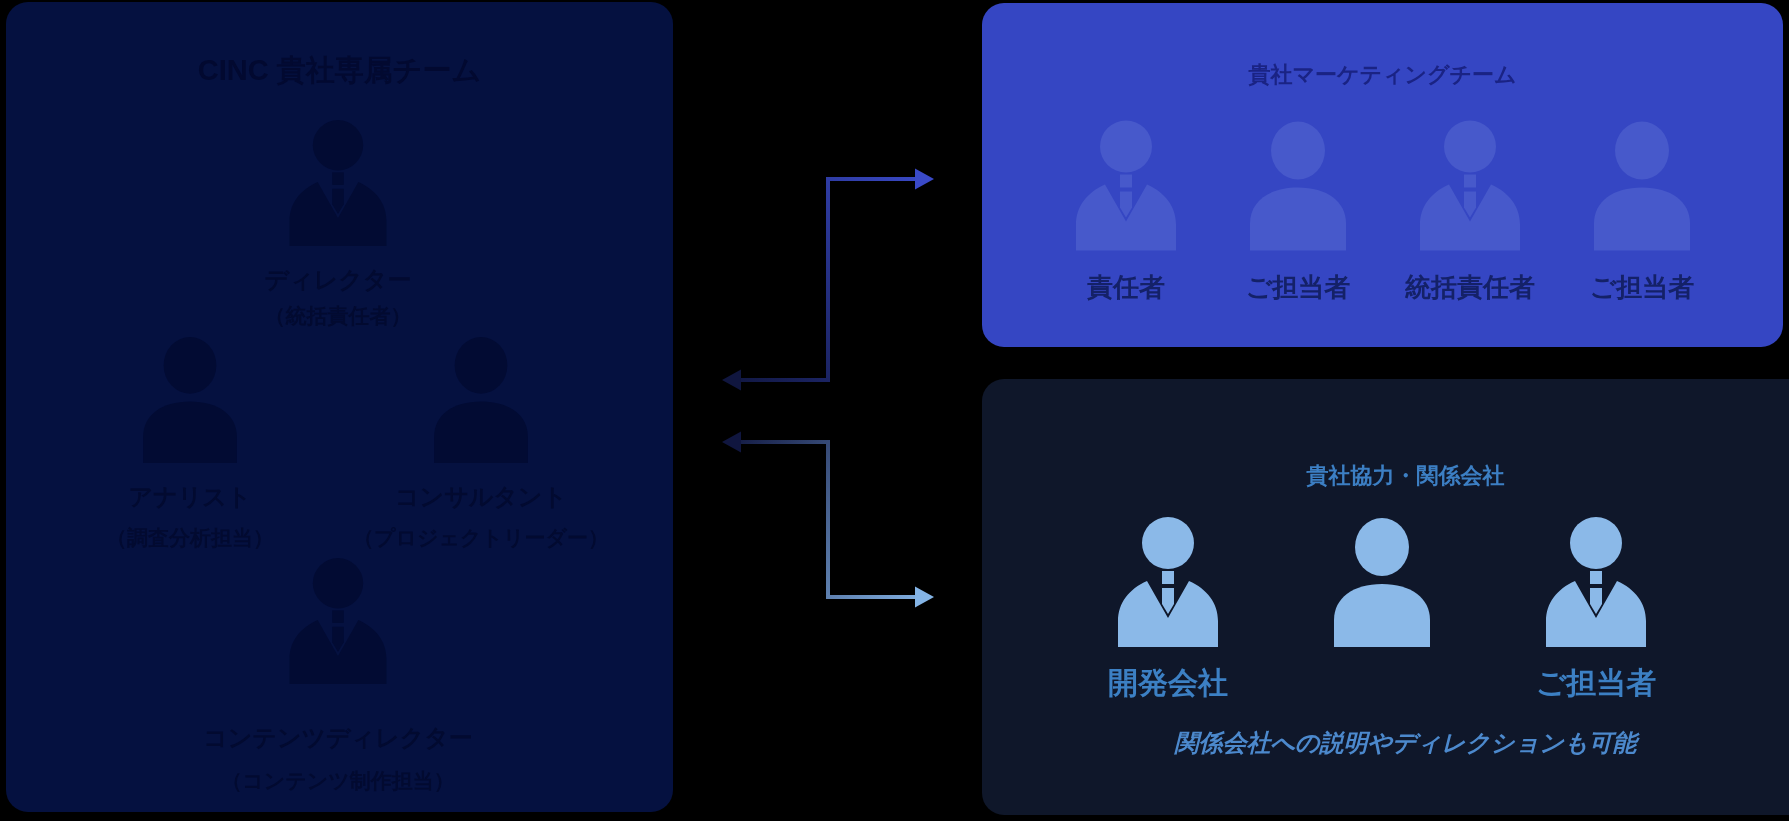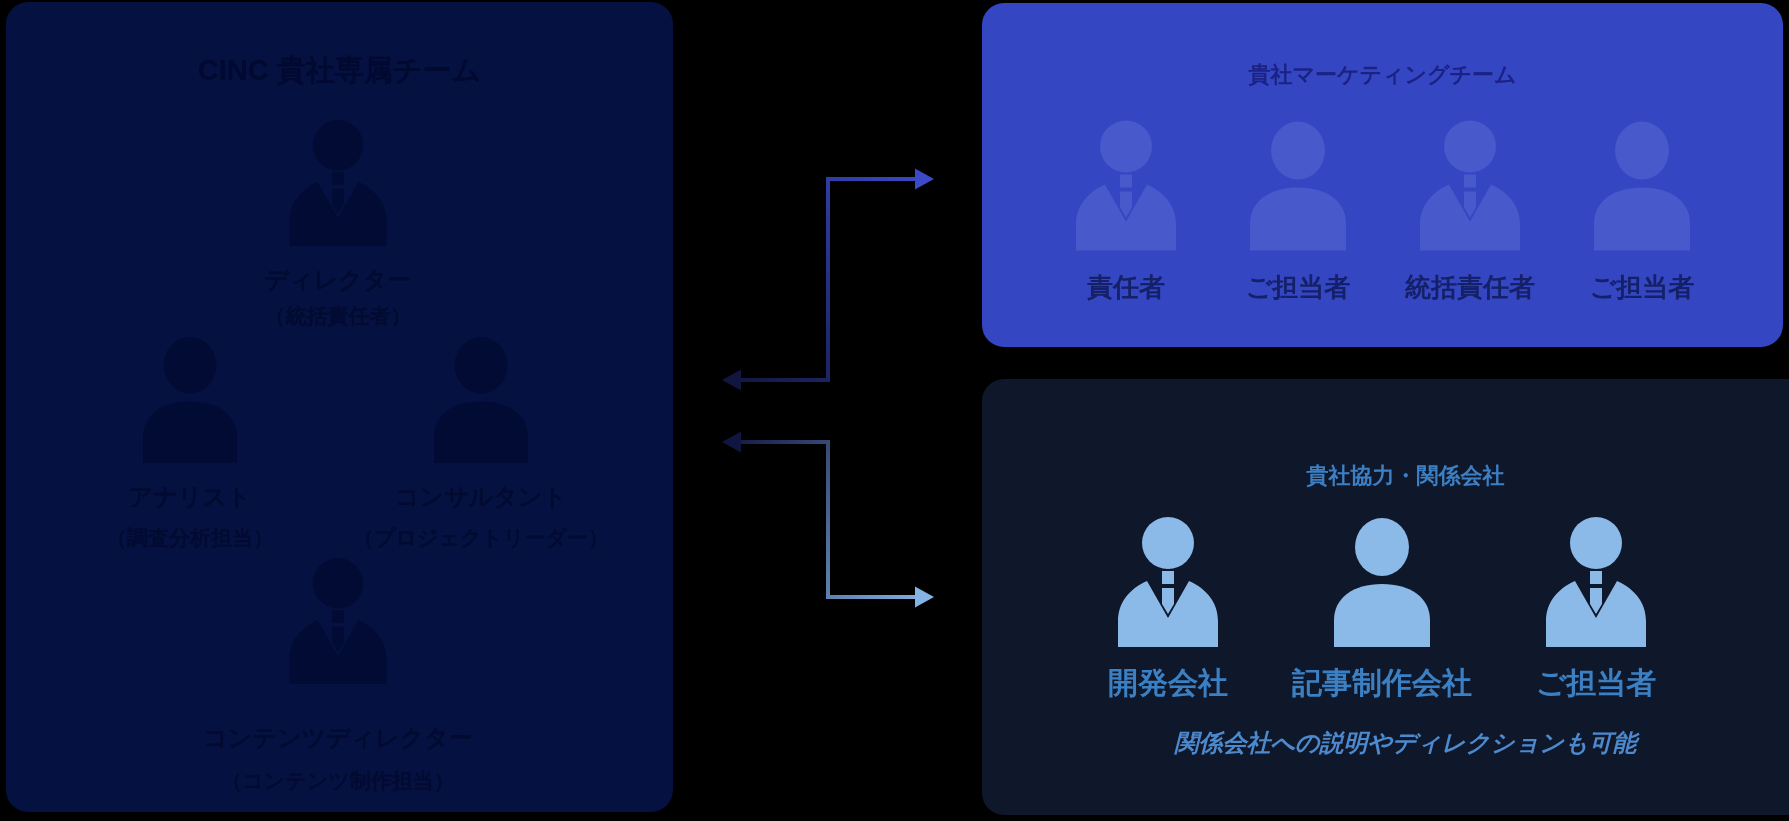--- a/index.html
+++ b/index.html
@@ -137,21 +137,20 @@
     <div class="member m1">
       <svg class="icon" style="color: rgb(139, 185, 232);">
           <use href="#businessman-icon"></use>
         </svg>
       <div class="role">開発会社</div>
     </div>
     <div class="member m2">
       <svg class="icon" style="color: rgb(139, 185, 232);">
           <use href="#person-icon"></use>
         </svg>
-      <div class="role">記事制作会社</div>
     </div>
     <div class="member m3">
       <svg class="icon" style="color: rgb(139, 185, 232);">
           <use href="#businessman-icon"></use>
         </svg>
       <div class="role">ご担当者</div>
     </div>
 
     <div class="note" style="color: rgb(76, 137, 205); font-style: italic;">関係会社への説明やディレクションも可能</div>
   </section>

